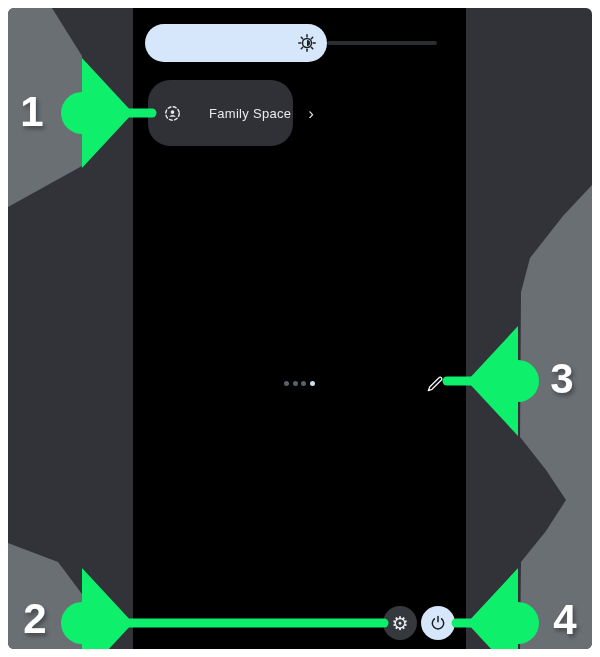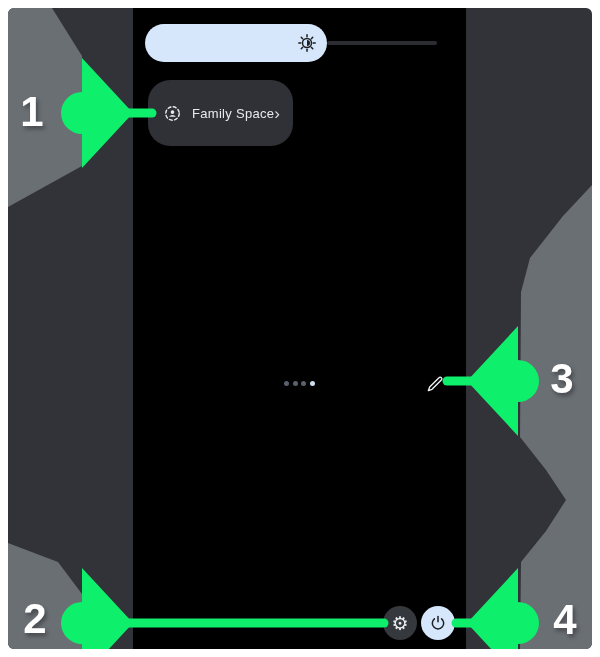--- a/index.html
+++ b/index.html
@@ -17,21 +17,21 @@
   .canvas{position:absolute;left:8px;top:8px;width:584px;height:641px;background:var(--bg-dark);border-radius:6px;overflow:hidden;}
   .layer{position:absolute;left:0;top:0;width:584px;height:641px;}
   .bg-svg{z-index:0;}
   .phone{position:absolute;left:125px;top:0;width:333px;height:641px;background:var(--phone-black);z-index:1;}
   .overlay-svg{z-index:2;pointer-events:none;}
   .callout-num{position:absolute;z-index:3;color:#ffffff;font-size:42px;font-weight:800;line-height:1;transform:translate(-50%,-50%);text-shadow:2px 3px 4px rgba(0,0,0,0.35);}
   
   .slider{position:absolute;left:12px;top:16px;width:182px;height:38px;border-radius:19px;background:var(--lightblue);}
   .slider .bicon{position:absolute;right:10px;top:9px;width:20px;height:20px;}
   .track{position:absolute;left:194px;top:33px;width:110px;height:4px;border-radius:2px;background:#2b2d31;}
-  .chip{position:absolute;left:15px;top:72px;width:145px;height:66px;border-radius:22px;background:var(--chip);display:flex;align-items:center;box-sizing:border-box;padding:0 16px 0 16px;}
+  .chip{position:absolute;left:15px;top:72px;width:145px;height:66px;border-radius:22px;background:var(--chip);display:flex;align-items:center;box-sizing:border-box;padding:0 16px 0 16px;gap:17px;}
   .chip .ficon{width:17px;height:17px;flex:0 0 auto;}
   .chip .label{margin-left:11px;color:var(--text-light);font-size:13px;letter-spacing:0.3px;white-space:nowrap;}
   .chip .chev{margin-left:auto;color:#dadce0;font-size:17px;line-height:1;font-weight:400;}
   .dots{position:absolute;left:151px;top:373px;display:flex;gap:3.5px;align-items:center;}
   .dot{width:5px;height:5px;border-radius:50%;background:#59626c;}
   .dot.active{background:#cfdeee;}
   .pencil{position:absolute;left:292px;top:366px;width:20px;height:20px;}
   .roundbtn{position:absolute;width:34px;height:34px;border-radius:50%;top:598px;display:flex;align-items:center;justify-content:center;}
   .gearbtn{left:250px;background:#35383c;color:var(--text-light);font-size:19px;}
   .powerbtn{left:288px;background:var(--lightblue);}

